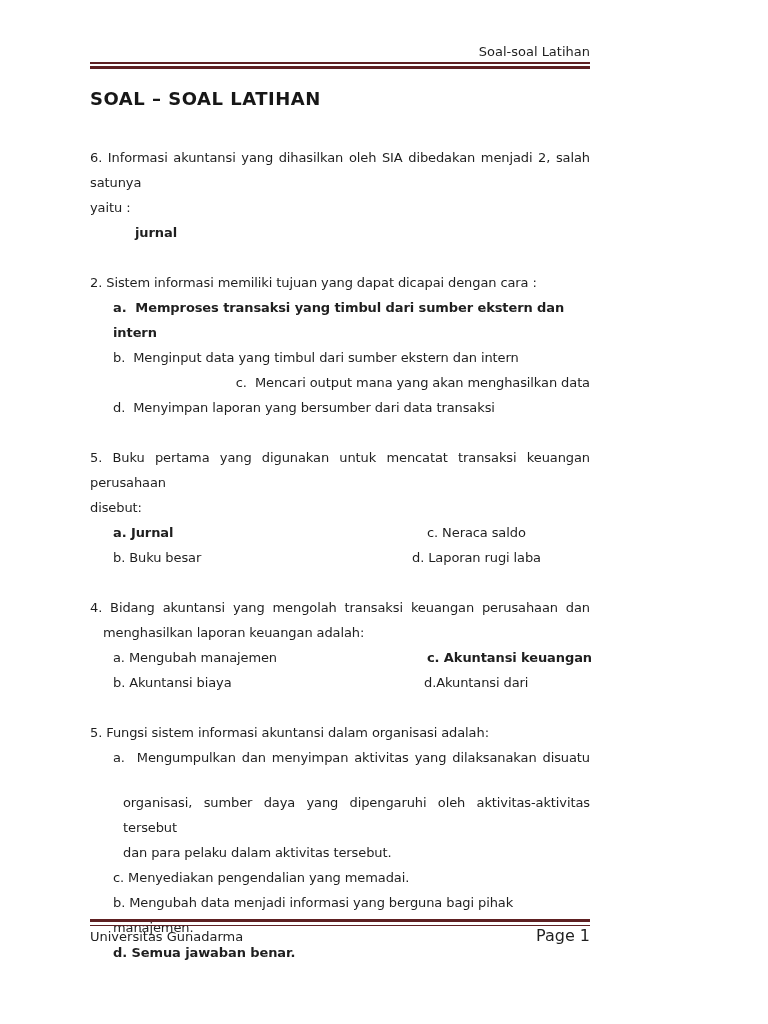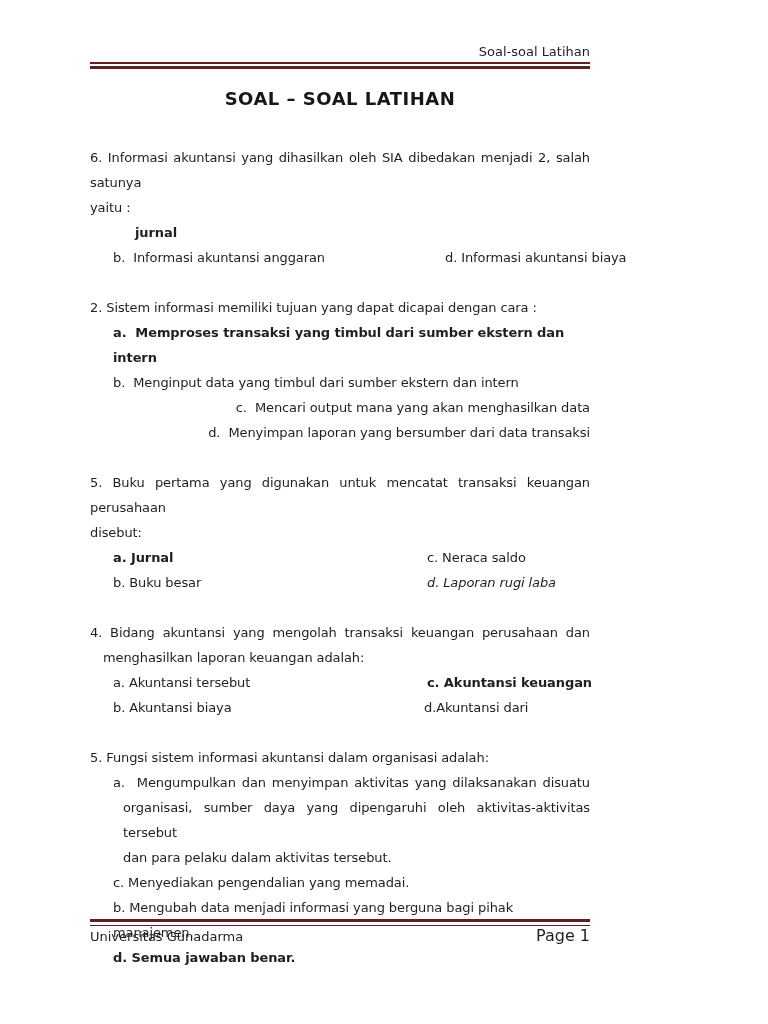--- a/index.html
+++ b/index.html
@@ -14,21 +14,21 @@
     text-align:right; font-size:13px; line-height:16px;
   }
   .rule { position:absolute; left:90px; right:90px; }
   .rule-header { top:62px; }
   .rule-footer { top:919px; }
   .rule .thin  { height:1.5px; background:#5e2022; }
   .rule .gap   { height:2.5px; background:transparent; }
   .rule .thick { height:3px;   background:#5e2022; }
   .doc-title {
     position:absolute; top:86px; left:90px; right:90px; margin:0;
-    text-align:center; font-size:18px; font-weight:bold; letter-spacing:0.5px;
+    text-align:left; font-size:18px; font-weight:bold; letter-spacing:0.5px;
     line-height:25px; color:#171717;
   }
   .questions { position:absolute; top:145px; left:90px; right:90px; }
   .q { margin:0 0 25px 0; }
   .line { position:relative; line-height:25px; min-height:25px; letter-spacing:-0.1px; }
   .line.j { text-align:justify; text-align-last:justify; }
   .rcol { position:absolute; top:0; white-space:nowrap; text-align:left; text-align-last:left; }
   .footer-row {
     position:absolute; left:90px; right:90px; top:926px;
     display:flex; justify-content:space-between; align-items:baseline;
@@ -51,45 +51,44 @@
     <div class="thick"></div>
   </div>
 
   <h1 class="doc-title">SOAL – SOAL LATIHAN</h1>
 
   <div class="questions">
       <div class="q">
         <div class="line j"><span>6. Informasi akuntansi yang dihasilkan oleh SIA dibedakan menjadi 2, salah satunya</span></div>
         <div class="line"><span>yaitu :</span></div>
         <div class="line" style="padding-left: 45px; font-weight: bold;"><span>jurnal</span></div>
-        <div class="line" style="padding-left: 23px;"><span>b.&nbsp;&nbsp;</span><span>Informasi akuntansi anggaran</span><span class="rcol" style="left: 355px;"><span>d. Informasi akuntansi biaya</span></span></div>
       </div>
       <div class="q">
         <div class="line"><span>2. Sistem informasi memiliki tujuan yang dapat dicapai dengan cara :</span></div>
         <div class="line" style="padding-left: 23px;"><span class="b">a.&nbsp;&nbsp;Memproses transaksi yang timbul dari sumber ekstern dan intern</span></div>
         <div class="line" style="padding-left: 23px;"><span>b.&nbsp;&nbsp;Menginput data yang timbul dari sumber ekstern dan intern</span></div>
         <div class="line" style="padding-left: 23px; text-align: right;"><span>c.&nbsp;&nbsp;Mencari output mana yang akan menghasilkan data</span></div>
-        <div class="line" style="padding-left: 23px; text-align: right;"><span>d.&nbsp;&nbsp;Menyimpan laporan yang bersumber dari data transaksi</span></div>
+        <div class="line" style="padding-left: 23px;"><span>d.&nbsp;&nbsp;Menyimpan laporan yang bersumber dari data transaksi</span></div>
       </div>
       <div class="q">
         <div class="line j"><span>5. Buku pertama yang digunakan untuk mencatat transaksi keuangan perusahaan</span></div>
         <div class="line"><span>disebut:</span></div>
         <div class="line" style="padding-left: 23px;"><span class="b">a. Jurnal</span><span class="rcol" style="left: 337px;"><span>c. Neraca saldo</span></span></div>
-        <div class="line" style="padding-left: 23px;"><span>b. Buku besar</span><span class="rcol" style="left: 337px; font-style: italic;"><span>d. Laporan rugi laba</span></span></div>
+        <div class="line" style="padding-left: 23px;"><span>b. Buku besar</span><span class="rcol" style="left: 322px;"><span>d. Laporan rugi laba</span></span></div>
       </div>
       <div class="q">
         <div class="line j"><span>4. Bidang akuntansi yang mengolah transaksi keuangan perusahaan dan</span></div>
         <div class="line" style="padding-left: 13px;"><span>menghasilkan laporan keuangan adalah:</span></div>
-        <div class="line" style="padding-left: 23px;"><span>a. Akuntansi tersebut</span><span class="rcol" style="left: 337px;"><span class="b">c. Akuntansi keuangan</span></span></div>
+        <div class="line" style="padding-left: 23px;"><span>a. Mengubah manajemen</span><span class="rcol" style="left: 337px;"><span class="b">c. Akuntansi keuangan</span></span></div>
         <div class="line" style="padding-left: 23px;"><span>b. Akuntansi biaya</span><span class="rcol" style="left: 334px;"><span>d.Akuntansi dari</span></span></div>
       </div>
       <div class="q">
         <div class="line"><span>5. Fungsi sistem informasi akuntansi dalam organisasi adalah:</span></div>
         <div class="line j" style="padding-left: 23px;"><span>a.&nbsp; Mengumpulkan dan menyimpan aktivitas yang dilaksanakan disuatu</span></div>
-        <div class="line j" style="padding-left: 33px;"><span>organisasi, sumber daya yang dipengaruhi oleh aktivitas-aktivitas tersebut</span></div>
+        <div class="line j" style="padding-left: 33px; margin-top: 20px;"><span>organisasi, sumber daya yang dipengaruhi oleh aktivitas-aktivitas tersebut</span></div>
         <div class="line" style="padding-left: 33px;"><span>dan para pelaku dalam aktivitas tersebut.</span></div>
         <div class="line" style="padding-left: 23px;"><span>c. Menyediakan pengendalian yang memadai.</span></div>
         <div class="line" style="padding-left: 23px;"><span>b. Mengubah data menjadi informasi yang berguna bagi pihak manajemen.</span></div>
         <div class="line" style="padding-left: 23px;"><span class="b">d. Semua jawaban benar.</span></div>
       </div>
     </div>
 
   <div class="rule rule-footer">
     <div class="thick"></div>
     <div class="gap"></div>

